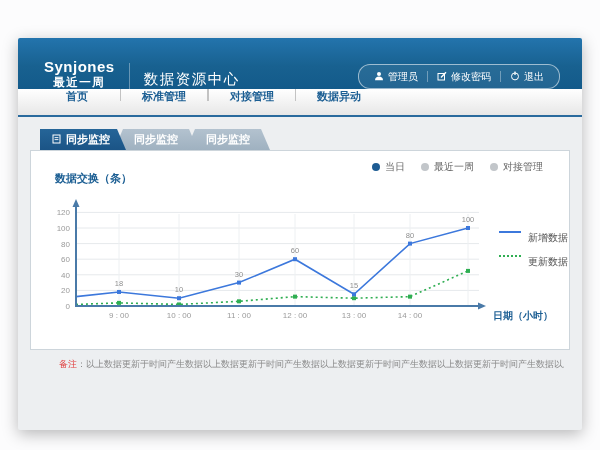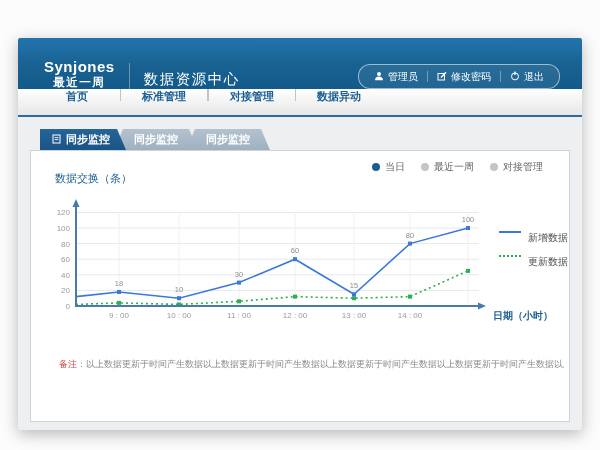--- a/index.html
+++ b/index.html
@@ -38,27 +38,27 @@
   .content{padding:12px 12px 0}
   .tabs{display:flex;margin-left:10px;height:21px}
   .tab{display:flex;align-items:center;gap:5px;font-size:11px;font-weight:bold;color:#fff;
     background:linear-gradient(180deg,#b3c2cf,#9fb1c0);
     padding:0 20px;margin-left:-12px;cursor:pointer;
     clip-path:polygon(9px 0,calc(100% - 9px) 0,100% 100%,0 100%)}
   .tab.active{background:linear-gradient(180deg,#256598,#1b5486);
     clip-path:polygon(0 0,calc(100% - 9px) 0,100% 100%,0 100%);
     margin-left:0;z-index:2;padding:0 16px 0 12px}
   
-  .panel{background:#fff;border:1px solid #cdd5db;height:272px;
+  .panel{background:#fff;border:1px solid #cdd5db;height:200px;
     position:relative;box-sizing:border-box}
   .radio-row{position:absolute;top:9px;right:26px;display:flex;gap:16px;align-items:center}
   .radio-opt{display:flex;align-items:center;gap:5px;font-size:10px;color:#666;cursor:pointer}
   .radio-dot{width:8px;height:8px;border-radius:50%;background:#c2c6ca}
   .radio-dot.selected{background:#1d5c93}
-  .chart-title{margin:20px 0 0 24px;font-size:11px;font-weight:normal;color:#1b5e93}
+  .chart-title{margin:20px 0 0 24px;font-size:11px;font-weight:bold;color:#1b5e93}
   svg.chart{display:block;margin:10px 0 0 16px}
   .legend{position:absolute;left:468px;top:80px}
   .legend-row{display:flex;gap:7px;margin-bottom:10px}
   .legend-sample{width:22px;height:0;border-top:2px solid #888}
   .legend-label{font-size:10px;color:#555}
   .note{margin:26px 0 0 28px;font-size:9px;color:#8a8a8a;white-space:nowrap;
     overflow:hidden;width:505px}
   .note-label{color:#e03c3c}
 </style>
 </head>

